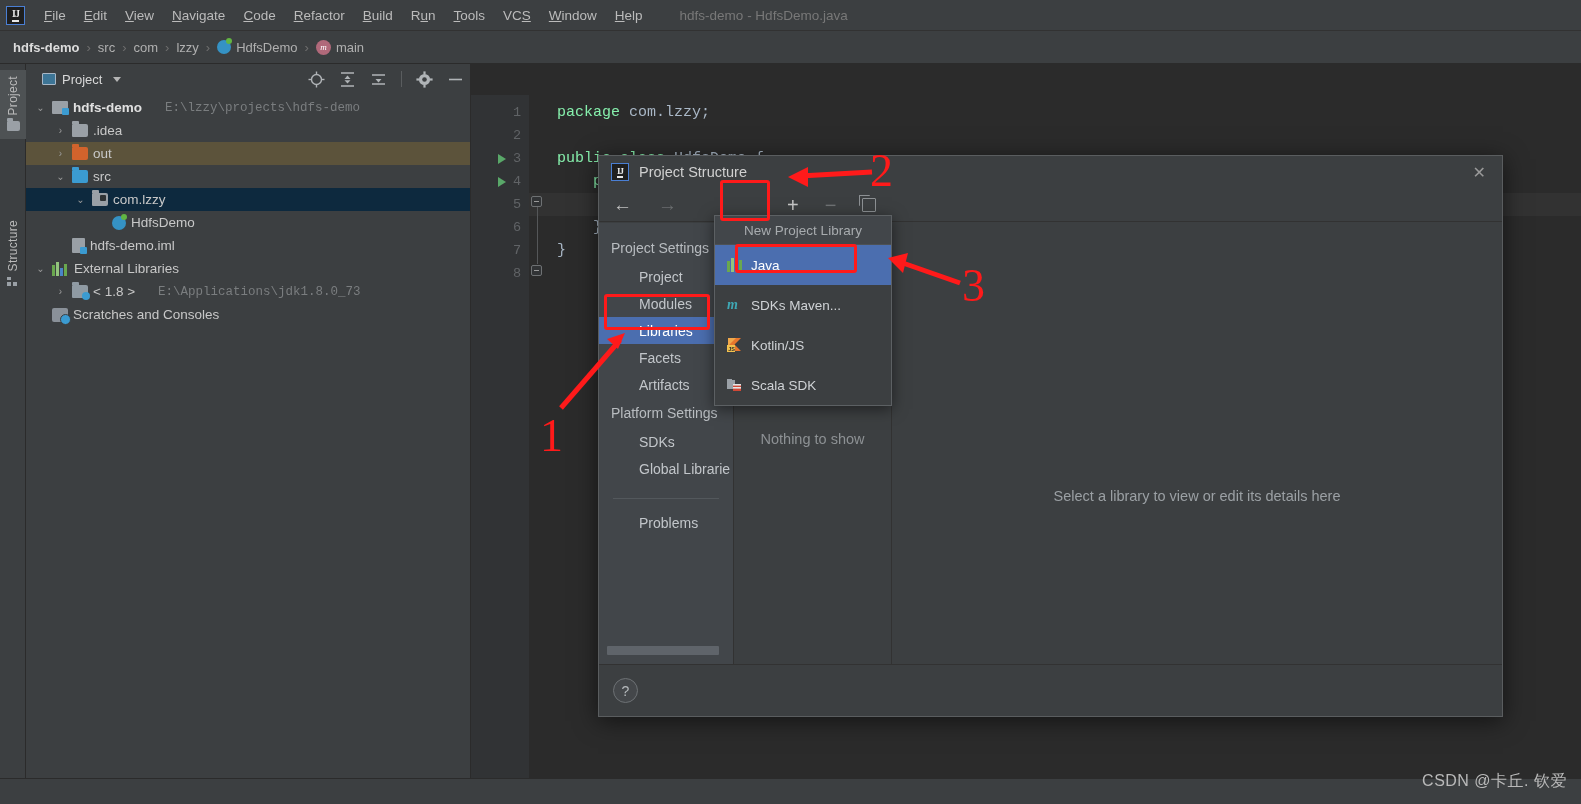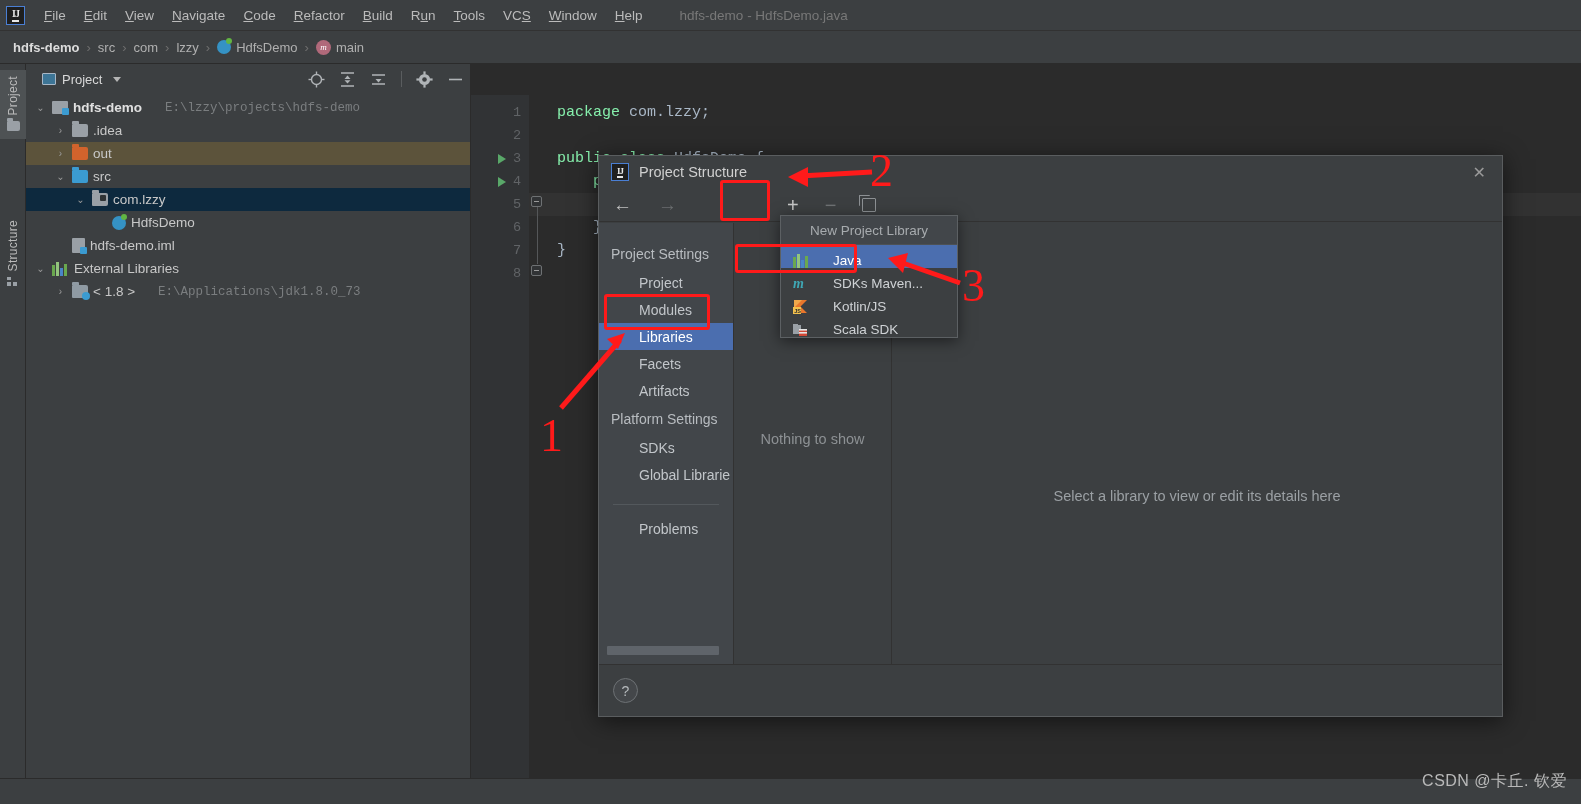--- a/index.html
+++ b/index.html
@@ -268,21 +268,21 @@
     position: relative;
   }
   .ic-copy::before {
     content:""; position:absolute; left:-4px; top:-4px; width:10px; height:10px;
     border:1.5px solid #8d9194; border-right:none; border-bottom:none; border-radius:1px;
   }
 
   .dlg-body { position: absolute; left:0; top: 67px; right:0; bottom: 52px; display:flex; }
   .dlg-left {
     width: 135px; background: #42464a; position: relative;
-    border-right: 1px solid #323232; padding-top: 16px;
+    border-right: 1px solid #323232; padding-top: 10px;
   }
   .grp { color: #b8bcc0; font-size: 14px; padding: 7px 0 7px 12px; white-space: nowrap; }
   .sidei {
     height: 27px; display: flex; align-items: center;
     padding-left: 40px; color: #c2c6ca; font-size: 14px;
     white-space: nowrap; cursor: default;
   }
   .sidei.active { background: #4b6eaf; color: #ffffff; }
   .sdivider { height:1px; background:#53585c; margin: 16px 14px 10px 14px; }
   .hscroll {
@@ -318,31 +318,31 @@
   .btn {
     min-width: 92px; height: 30px; border-radius: 3px; font-size: 13.5px;
     display: flex; align-items: center; justify-content: center; cursor: default;
     border: 1px solid #5e6265; background: #4b4f52; color: #d4d4d4;
   }
   .btn.primary { background: #4b6eaf; border-color: #4b6eaf; color: #ffffff; font-weight: bold; }
   .btn.disabled { color: #77797b; background: #42464a; }
 
   
   .popup {
-    position: absolute; left: 780px; top: 215px; width: 178px;
+    position: absolute; left: 714px; top: 215px; width: 178px;
     background: #3c3f41; border: 1px solid #5c6063;
     box-shadow: 0 3px 14px rgba(0,0,0,.5); z-index: 40;
   }
   .popup-head {
     height: 29px; display: flex; align-items: center; justify-content: center;
     color: #a7abae; font-size: 13.5px; background: #42464a;
     border-bottom: 1px solid #4d5154;
   }
   .pitem {
-    height: 23px; display: flex; align-items: flex-end; gap: 24px;
+    height: 40px; display: flex; align-items: center; gap: 8px;
     padding-left: 12px; color: #cfd2d5; font-size: 13.5px;
     white-space: nowrap; cursor: default;
   }
   .pitem.sel { background: #4b6eaf; color: #ffffff; }
   .pic { width: 16px; height: 14px; flex: 0 0 16px; position: relative; }
   .pic-java { display: flex; align-items: flex-end; gap: 1.5px; }
   .pic-java i { width: 2.5px; display: block; }
   .pic-maven {
     color: #3fa8b5; font-size: 14px; font-style: italic; font-weight: bold;
     font-family: "Liberation Serif", serif; line-height: 14px;
@@ -535,20 +535,25 @@
             <i style="height:12px;background:#6aa84f;"></i>
           </span>
           <span class="lbl">External Libraries</span>
         </div>
         <div class="tnode" style="padding-left: 28px;">
           <span class="arr">›</span>
           <span class="fi jdk"></span>
           <span class="lbl">&lt; 1.8 &gt;</span>
           <span class="sub">E:\Applications\jdk1.8.0_73</span>
         </div>
+        <div class="tnode" style="padding-left: 8px;">
+          <span class="arr"></span>
+          <span class="ic-scratch"></span>
+          <span class="lbl">Scratches and Consoles</span>
+        </div>
       </div>
   </div>
 
   <div class="editor-area">
     <div class="code-wrap">
       <div class="gutter" id="gutter">
           <div class="gline">1</div>
           <div class="gline">2</div>
           <div class="gline"><span class="runmark"></span>3</div>
           <div class="gline"><span class="runmark"></span>4</div>

